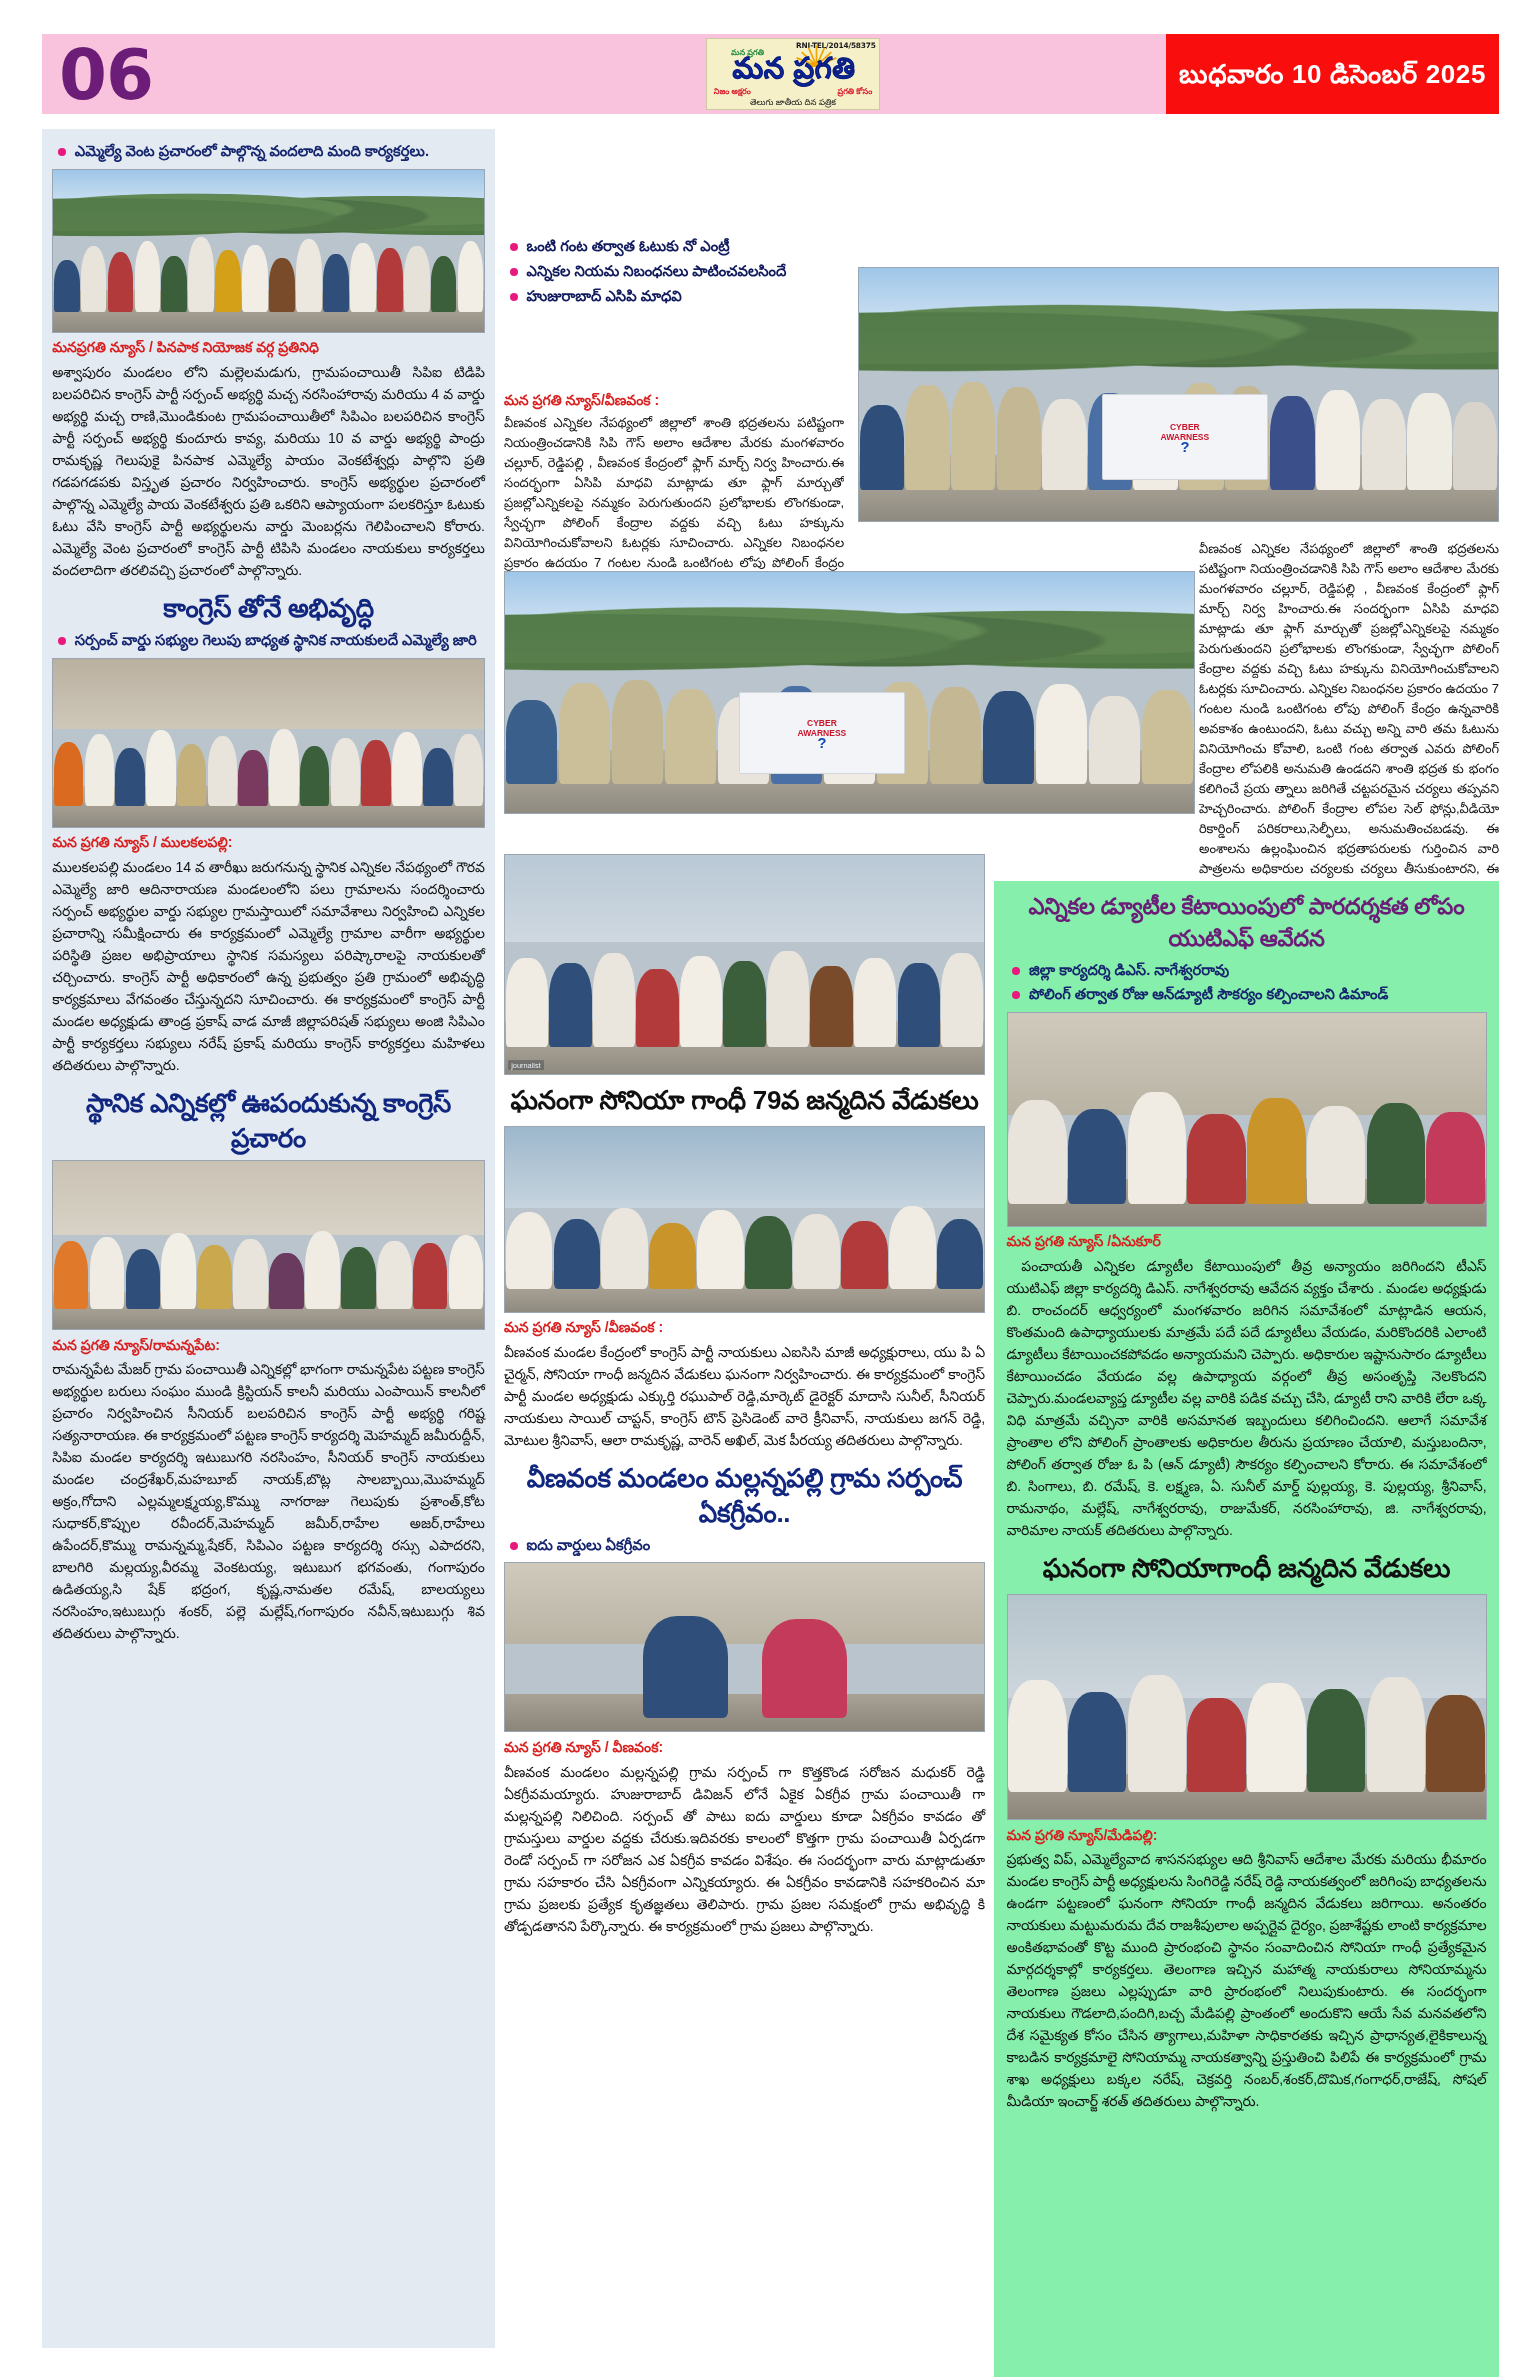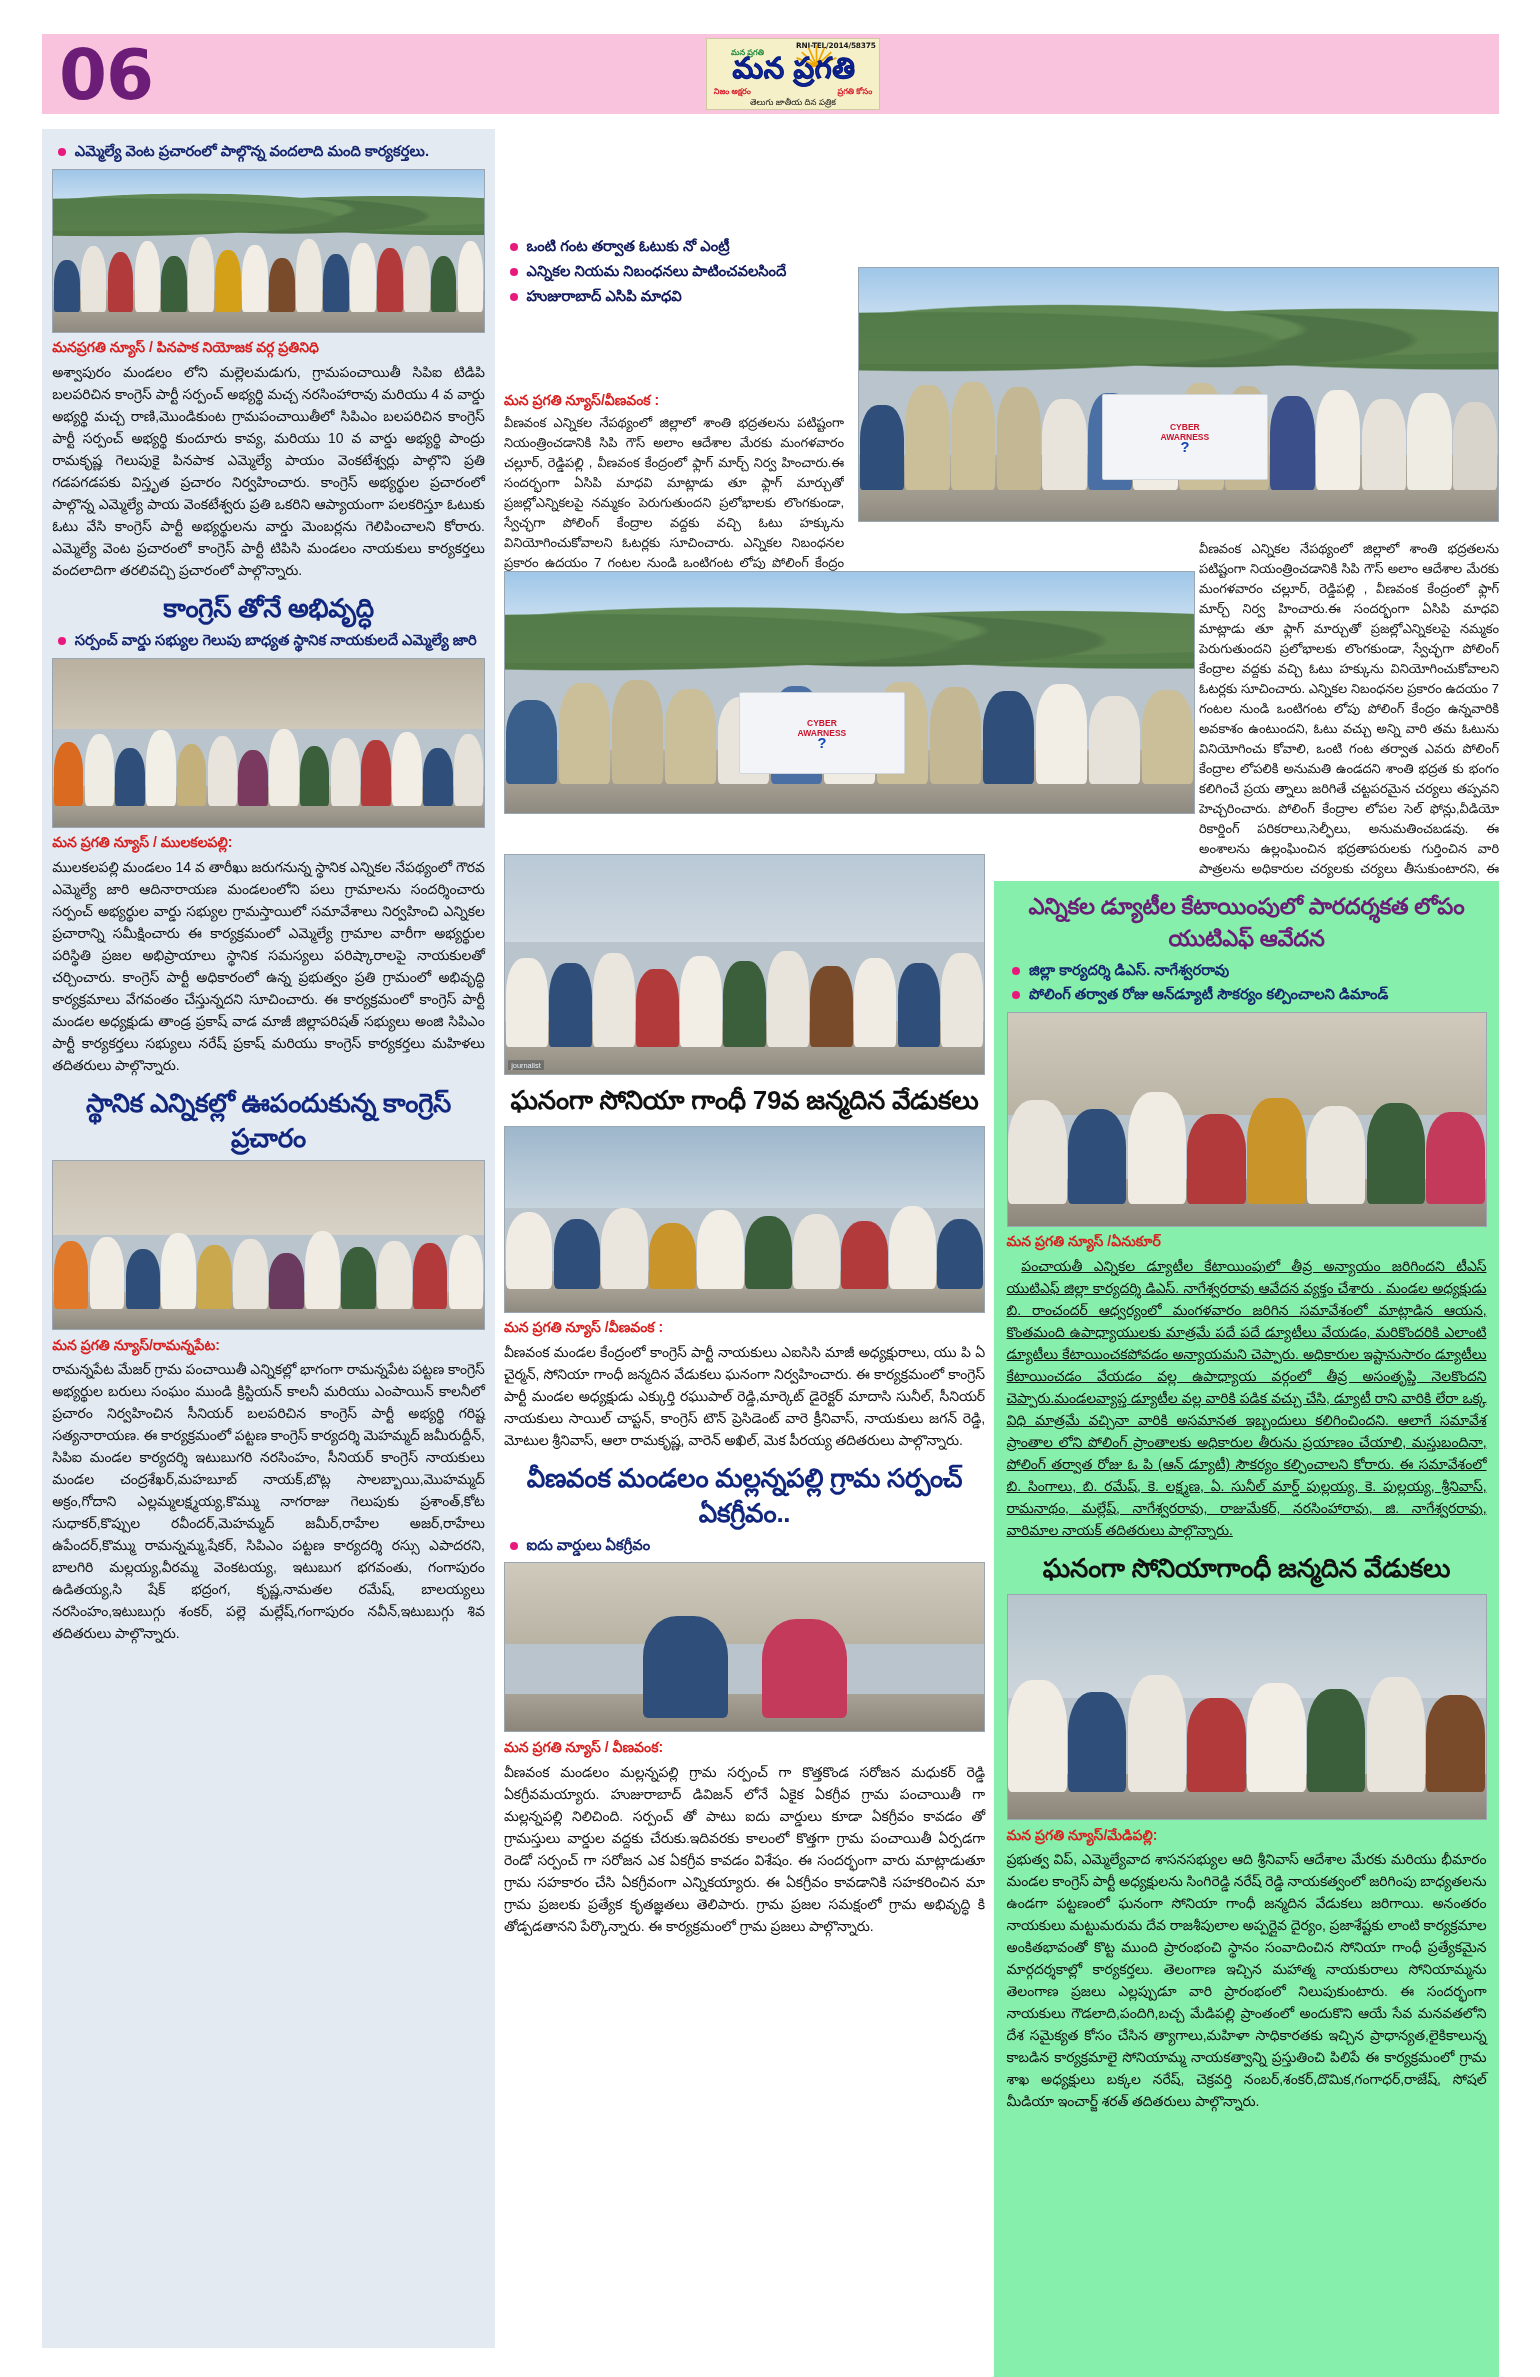--- a/index.html
+++ b/index.html
@@ -85,21 +85,21 @@
     line-height: 32px; letter-spacing: -0.3px;
   }
   .byline {
     font-size: 14px; font-weight: bold; color: #d9201f; margin: 5.7px 0 3.4px 0;
     line-height: 19px;
   }
   .body-text {
     font-size: 14px; color: #111; line-height: 22px; text-align: justify;
     text-justify: inter-word; letter-spacing: -0.1px;
   }
-  .body-text.indent { text-indent: 14.7px; text-decoration: underline; }
+  .body-text.indent { text-indent: 14.7px; }
 
   ul.bullets { list-style: none; margin: 3.4px 0 5.7px 0; padding: 0; }
   ul.bullets li {
     position: relative; padding-left: 22.6px; font-size: 14.7px; font-weight: bold;
     color: #15256e; line-height: 22.6px; margin-bottom: 2.3px;
   }
   ul.bullets li::before {
     content: ""; position: absolute; left: 5.7px; top: 8px;
     width: 8px; height: 8px; border-radius: 50%; background: #e8197c;
   }
@@ -168,20 +168,21 @@
       </g>
       <ellipse cx="43" cy="43" rx="13" ry="7" fill="#f0a500"></ellipse>
     </svg>
     <div class="logo-mini">మన ప్రగతి</div>
     <div class="logo-main">మన ప్రగతి</div>
     <div class="logo-sub-l">నిజం అక్షరం</div>
     <div class="logo-sub-r">ప్రగతి కోసం</div>
     <div class="logo-tag">తెలుగు జాతీయ దిన పత్రిక</div>
   </div>
 
+  <div class="date-block">బుధవారం 10 డిసెంబర్ 2025</div>
 
 
   <div class="col-left">
 
 
     <ul class="bullets">
       <li>ఎమ్మెల్యే వెంట ప్రచారంలో పాల్గొన్న వందలాది మంది కార్యకర్తలు.</li>
     </ul>
 
     <div class="photo photo-cong" style="height:164px;">

